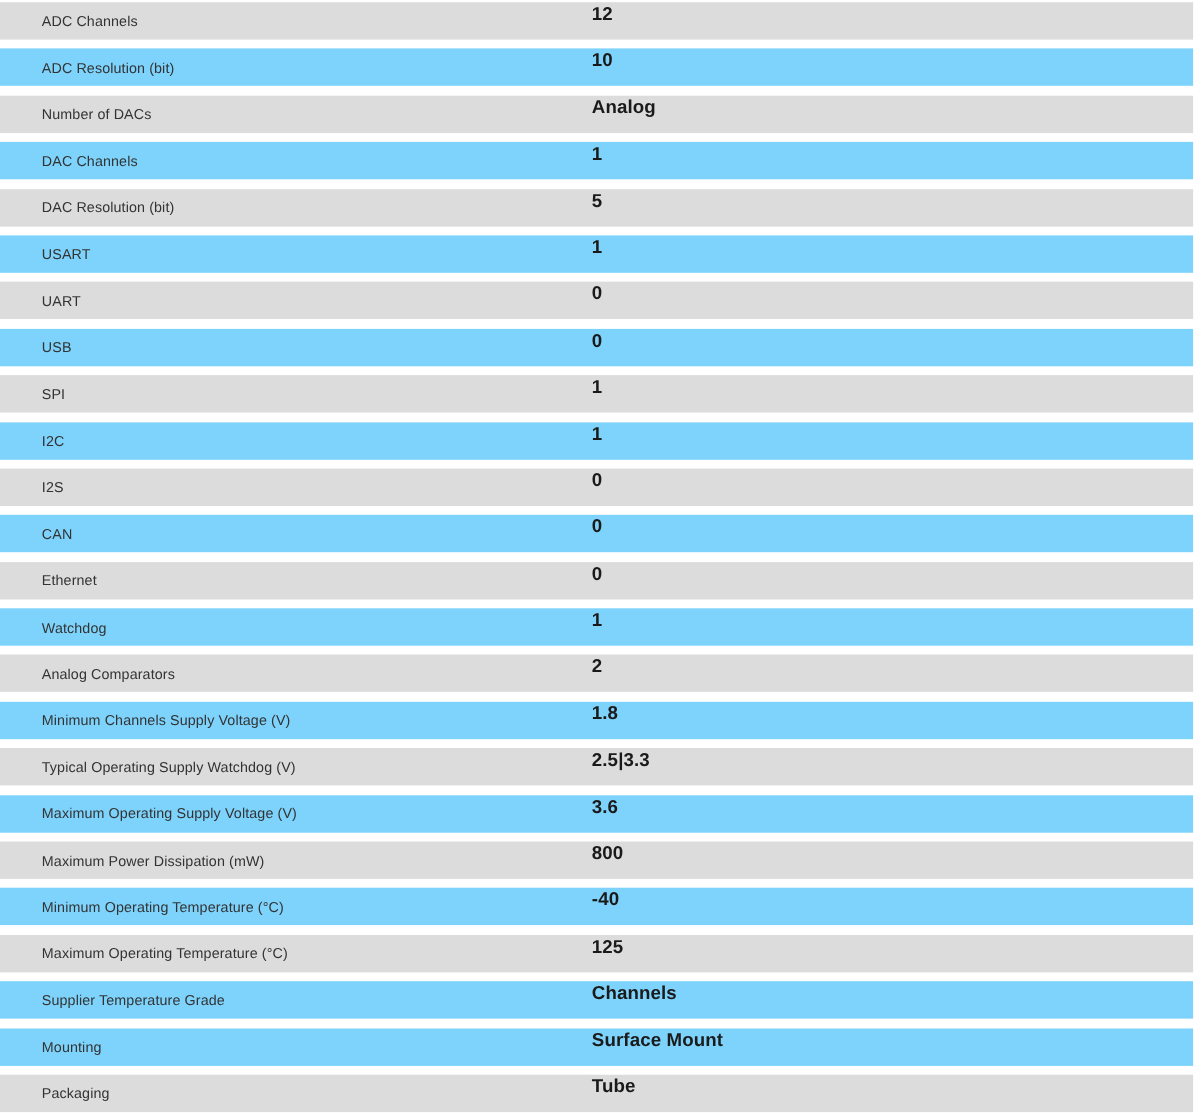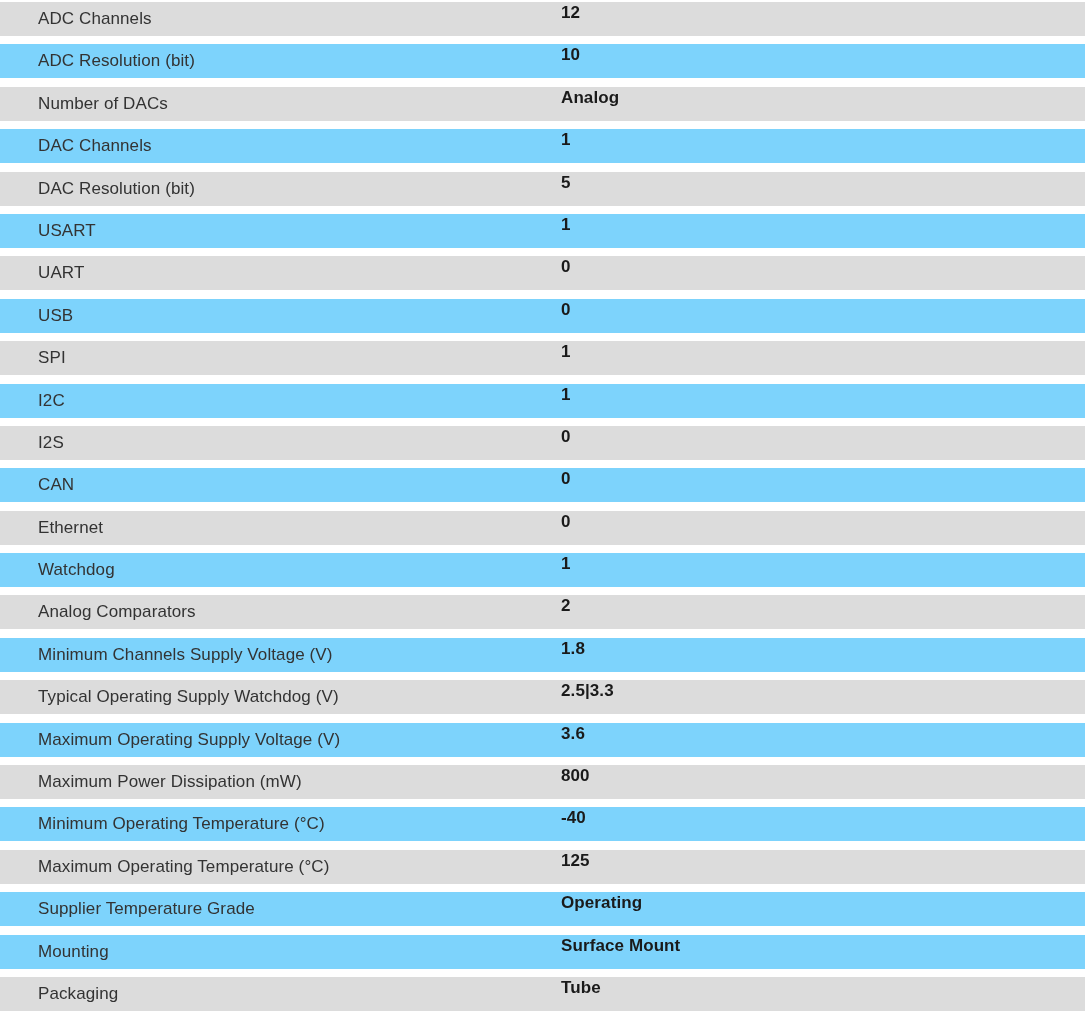--- a/index.html
+++ b/index.html
@@ -23,29 +23,29 @@
     margin-bottom: 8.4px;
     display: flex;
     align-items: center;
     background: #7dd3fc;
   }
   .spec-row.alt {
     background: #dcdcdc;
   }
   .spec-label {
     padding-left: 38px;
-    font-size: 17px;
+    font-size: 13px;
     font-weight: 400;
     color: #333333;
     letter-spacing: 0.1px;
     white-space: nowrap;
   }
   .spec-value {
     position: absolute;
-    left: 561px;
+    left: 538px;
     top: 0;
     height: 22px;
     display: flex;
     align-items: center;
     font-size: 17px;
     font-weight: 700;
     color: #1a1a1a;
     letter-spacing: 0.1px;
     white-space: nowrap;
   }
@@ -155,21 +155,21 @@
     <div class="spec-value">-40</div>
   </div>
 
   <div class="spec-row alt">
     <div class="spec-label">Maximum Operating Temperature (°C)</div>
     <div class="spec-value">125</div>
   </div>
 
   <div class="spec-row">
     <div class="spec-label">Supplier Temperature Grade</div>
-    <div class="spec-value">Operating</div>
+    <div class="spec-value">Channels</div>
   </div>
 
   <div class="spec-row">
     <div class="spec-label">Mounting</div>
     <div class="spec-value">Surface Mount</div>
   </div>
 
   <div class="spec-row alt">
     <div class="spec-label">Packaging</div>
     <div class="spec-value">Tube</div>

